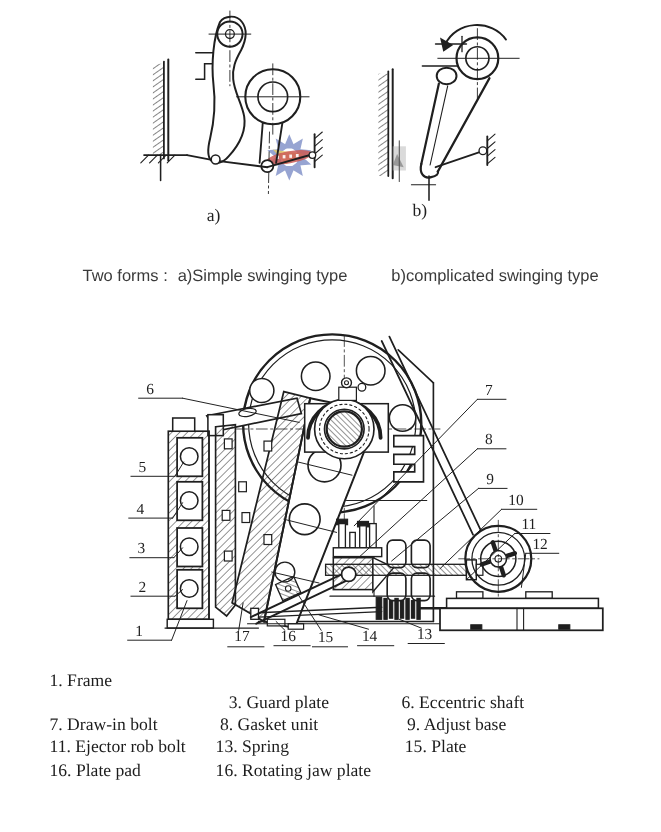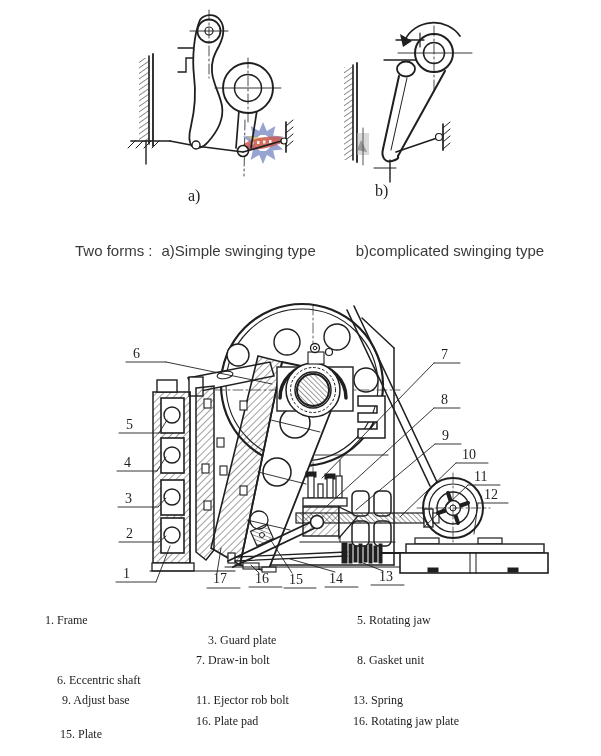--- a/index.html
+++ b/index.html
@@ -6,23 +6,23 @@
   .screen{position:relative;width:601px;height:756px;background:#fff;overflow:hidden;
           font-family:"Liberation Serif",serif;}
   .fig-top{position:absolute;left:0;top:0;}
   .caption{position:absolute;left:75px;top:242px;white-space:nowrap;
            font-family:"Liberation Sans",sans-serif;font-size:15px;color:#3a3a3a;text-align:center;}
   .caption .cap-pre{margin-right:9px;}
   .caption .cap-a{margin-right:40px;}
   .fig-main{position:absolute;left:0;top:280px;}
   .plist{position:absolute;left:45px;top:610px;width:540px;display:grid;
          grid-template-columns:151px 157px auto;
-         font-family:"Liberation Serif",serif;font-size:12px;line-height:20.2px;color:#1c1c1c;}
+         font-family:"Liberation Serif",serif;font-size:16px;line-height:20.2px;color:#1c1c1c;}
   .plist span{white-space:nowrap;}
-  .ind4{padding-left:4px;}  .ind12{padding-left:12px;margin-top:20px;} .ind17{padding-left:17px;} .ind15{padding-left:15px;margin-top:13px;}
+  .ind4{padding-left:4px;}  .ind12{padding-left:12px;margin-top:20px;} .ind17{padding-left:17px;} .ind15{padding-left:15px;}
   .sub{font-family:"Liberation Serif",serif;font-size:16px;fill:#1f1f1f;}
   .co{font-family:"Liberation Serif",serif;font-size:14px;fill:#1f1f1f;}
 </style>
 </head>
 <body>
 
 <div class="screen">
 
   <svg class="fig-top" width="601" height="230" viewBox="0 0 601 230">
     <defs>
@@ -365,21 +365,20 @@
       <text class="co" x="329" y="303">14</text>
       <text class="co" x="289" y="304">15</text>
       <text class="co" x="255" y="303">16</text>
       <text class="co" x="213" y="303">17</text>
     </g>
   </svg>
 
   <div class="plist">
     <span>1. Frame</span>
     <span class="ind12">3. Guard plate</span>
-    <span class="ind4">5. Rotating jaw</span>
     <span class="ind12">6. Eccentric shaft</span>
     <span>7. Draw-in bolt</span>
     <span class="ind4">8. Gasket unit</span>
     <span class="ind17">9. Adjust base</span>
     <span>11. Ejector rob bolt</span>
     <span>13. Spring</span>
     <span class="ind15">15. Plate</span>
     <span>16. Plate pad</span>
     <span>16. Rotating jaw plate</span>
   </div>

